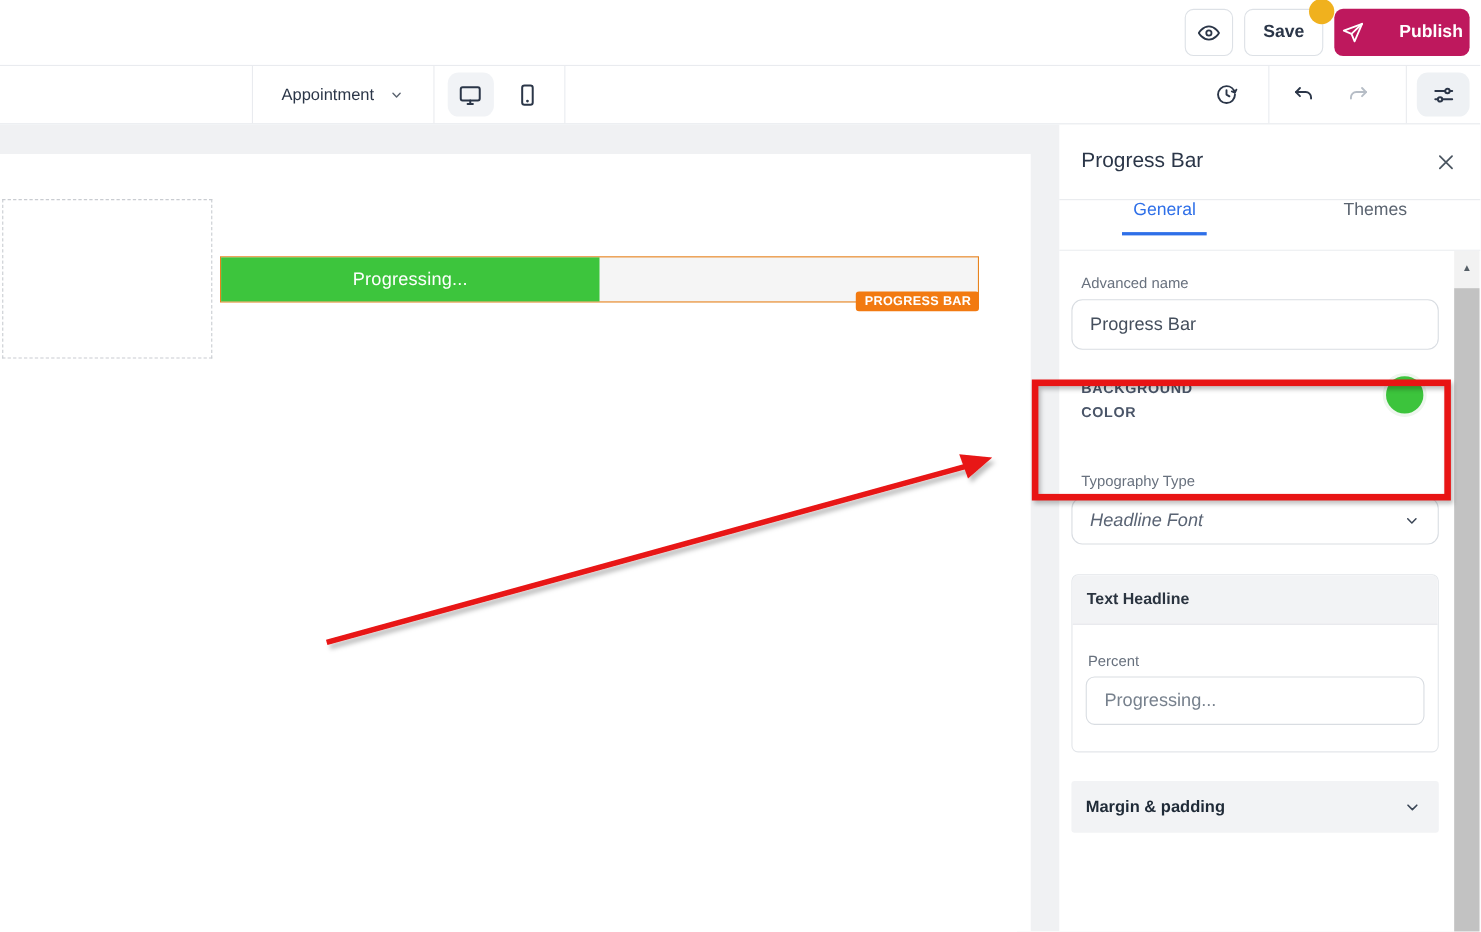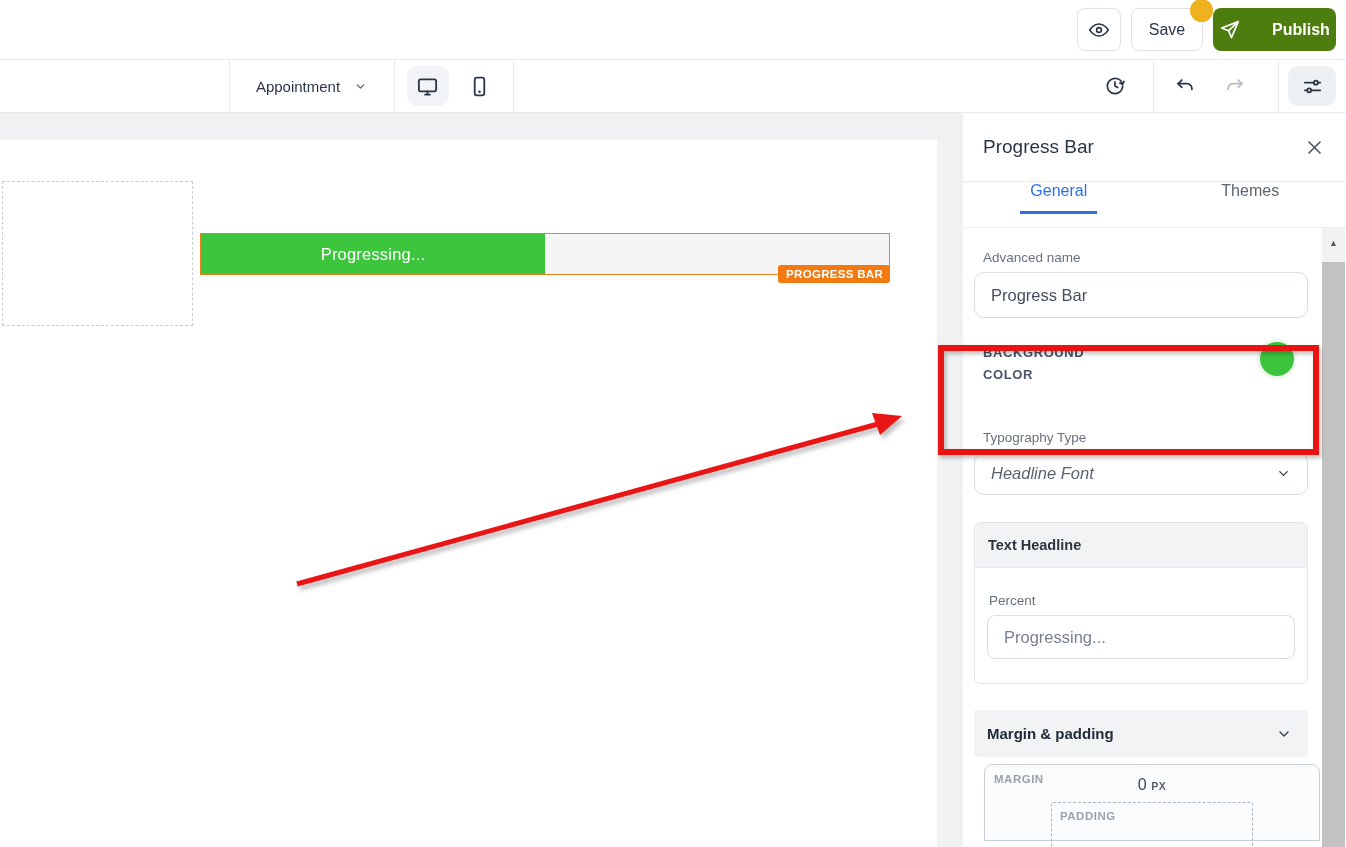--- a/index.html
+++ b/index.html
@@ -8,21 +8,21 @@
   #app { position:relative; width:1346px; height:847px; overflow:hidden; background:#fff; }
 
   
   .topbar { position:absolute; left:0; top:0; width:1346px; height:60px; background:#fff;
             border-bottom:1px solid #e9ebef; display:flex; align-items:center;
             justify-content:flex-end; gap:10px; padding-right:10px; z-index:20; }
   .btn { height:43px; border-radius:8px; display:flex; align-items:center; justify-content:center;
          font-size:16px; cursor:pointer; }
   .btn-ghost { border:1px solid #dde1e6; background:#fff; color:#2b3648; }
   .btn-eye { width:44px; }
-  .btn-save { width:72px; position:relative; font-weight:400; }
+  .btn-save { width:72px; position:relative; font-weight:700; }
   .warn-dot { position:absolute; right:-11px; top:-10px; width:23px; height:23px; border-radius:50%; }
   .btn-publish { width:123px; color:#fff; gap:9px; font-weight:700; border:none; }
   .icon { display:inline-flex; align-items:center; justify-content:center; }
 
   
   .toolbar { position:absolute; left:0; top:60px; width:1346px; height:53px; background:#fff;
              border-bottom:1px solid #e9ebef; z-index:20; }
   .tb-divider { position:absolute; top:0; width:1px; height:52px; background:#e9ebef; }
   .page-selector { position:absolute; left:229px; top:0; width:165px; height:52px; display:flex;
                    align-items:center; justify-content:center; gap:14px; cursor:pointer;
@@ -123,21 +123,21 @@
         <svg width="22" height="22" viewBox="0 0 24 24" fill="none" stroke="#2b3648" stroke-width="1.8" stroke-linecap="round" stroke-linejoin="round">
           <path d="M2 12s3.5-6.5 10-6.5S22 12 22 12s-3.5 6.5-10 6.5S2 12 2 12z"></path>
           <circle cx="12" cy="12" r="2.6"></circle>
         </svg>
       </span>
     </div>
     <div class="btn btn-ghost btn-save">
       <span>Save</span>
       <span class="warn-dot" style="background: rgb(240, 177, 30);"></span>
     </div>
-    <div class="btn btn-publish" style="background: #4d7c0f; gap: 32px;">
+    <div class="btn btn-publish" style="background: #be185d; gap: 32px;">
       <span class="icon">
         <svg width="21" height="21" viewBox="0 0 24 24" fill="none" stroke="#fff" stroke-width="1.9" stroke-linecap="round" stroke-linejoin="round">
           <path d="M22 3 3 10.2l8 3.2 3.2 7.8L22 3z"></path>
           <path d="M11 13.4 22 3"></path>
         </svg>
       </span>
       <span>Publish</span>
     </div>
   </div>
 
@@ -289,30 +289,20 @@
 
       <div class="mp-head">
         <span>Margin &amp; padding</span>
         <span class="icon">
           <svg width="16" height="16" viewBox="0 0 24 24" fill="none" stroke="#3b4656" stroke-width="2.2" stroke-linecap="round" stroke-linejoin="round">
               <path d="m6 9 6 6 6-6"></path>
             </svg>
         </span>
       </div>
 
-      <div class="margin-box">
-        <span class="mp-tag margin-tag">MARGIN</span>
-        <div class="margin-val">
-          <span class="num">0</span>
-          <span class="unit">PX</span>
-        </div>
-        <div class="padding-box">
-          <span class="mp-tag padding-tag">PADDING</span>
-        </div>
-      </div>
     </div>
   </div>
 
   <div class="scrollbar">
     <div class="sb-up">▲</div>
     <div class="sb-thumb"></div>
   </div>
 
 </div>
 

